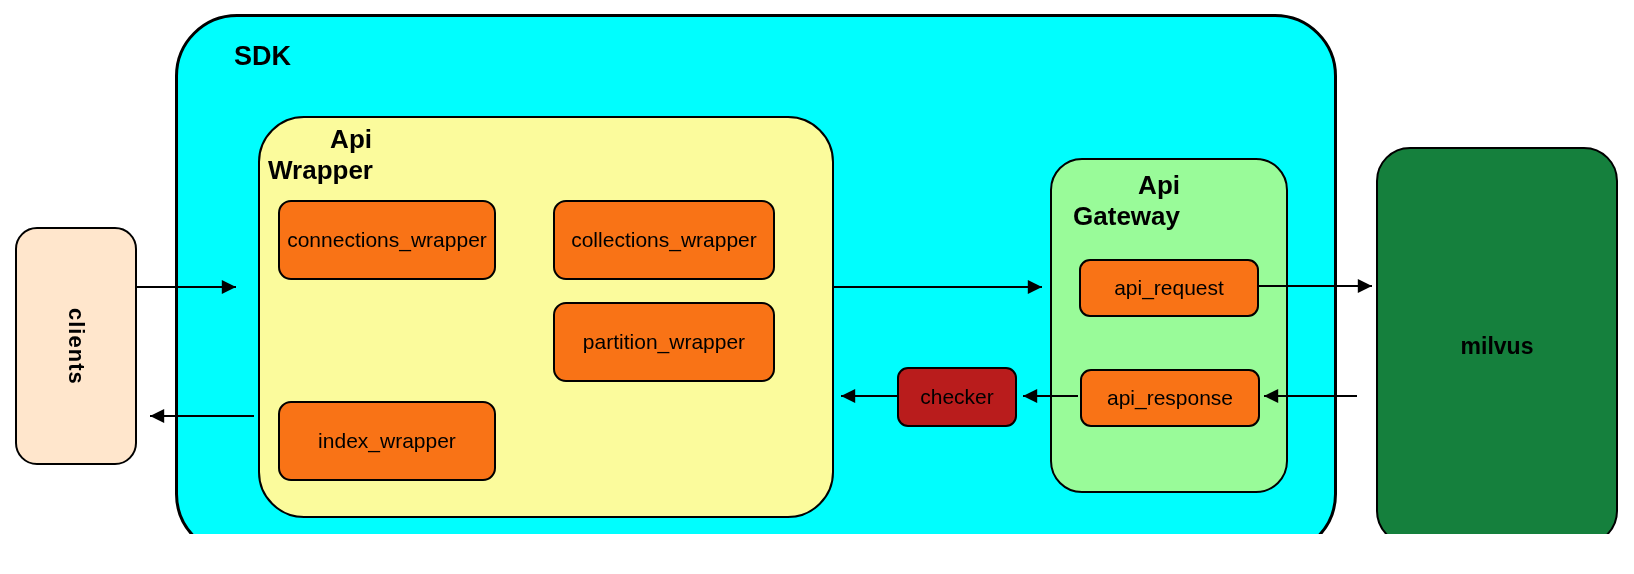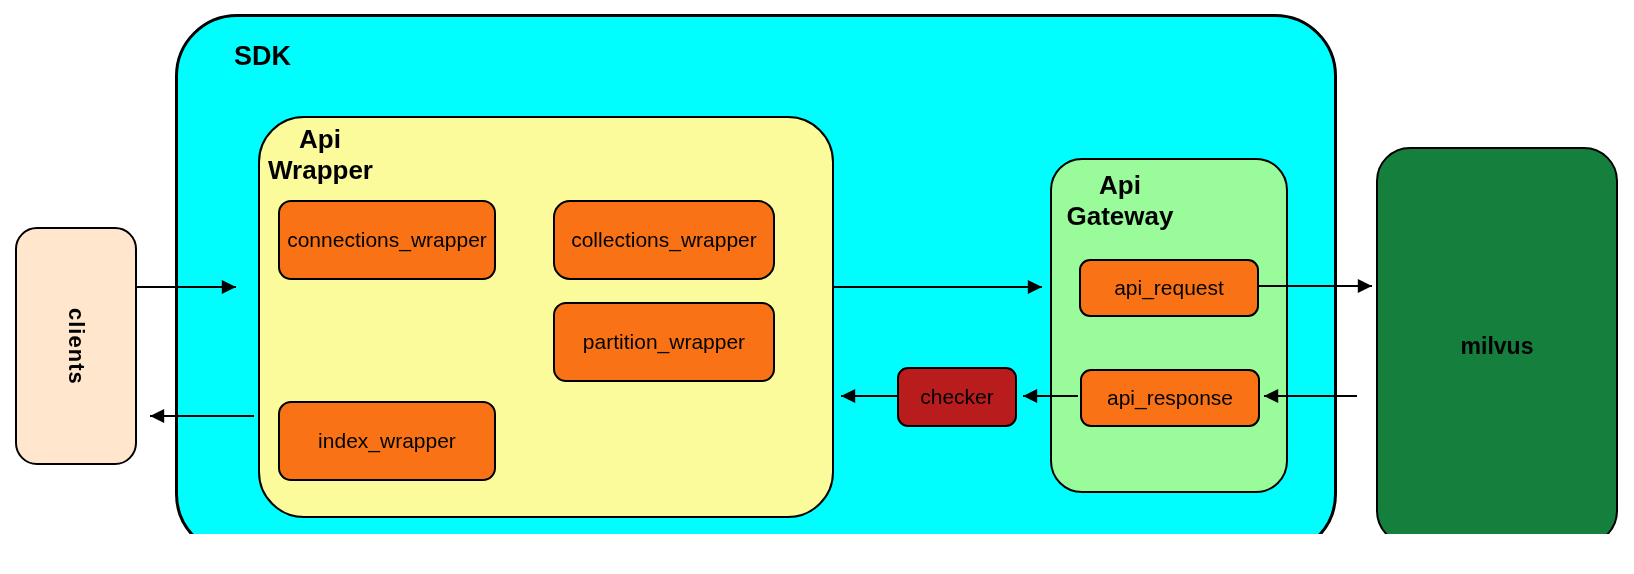--- a/index.html
+++ b/index.html
@@ -36,33 +36,33 @@
   }
 
   
   #api-wrapper {
     left: 80px; top: 99px; width: 576px; height: 402px;   
     background: #FBFB9C; border-radius: 46px;
   }
   .block-label {
     position: absolute;
     font-weight: bold; font-size: 26px; line-height: 1.18;
-    white-space: pre-line; text-align: center;
+    white-space: pre-line; text-align: right;
   }
   #api-wrapper .block-label { left: 8px; top: 6px; width: 104px; }
 
   .module {
     position: absolute; box-sizing: border-box;
     background: #f97316; border: 2px solid #000; border-radius: 13px;
     display: flex; align-items: center; justify-content: center;
     font-size: 21px;
   }
   
   #m-connections { left: 18px;  top: 82px;  width: 218px; height: 80px; }
-  #m-collections { left: 293px; top: 82px;  width: 222px; height: 80px; border-radius: 17px; }
+  #m-collections { left: 293px; top: 82px;  width: 222px; height: 80px; }
   #m-schema      { left: 18px;  top: 184px; width: 218px; height: 80px; }
   #m-partition   { left: 293px; top: 184px; width: 222px; height: 80px; }
   #m-index       { left: 18px;  top: 283px; width: 218px; height: 80px; }
   #m-utility     { left: 293px; top: 283px; width: 222px; height: 80px; }
 
   
   #api-gateway {
     left: 1050px; top: 158px; width: 238px; height: 335px;
     background: #99FB99; border-radius: 32px;
   }

